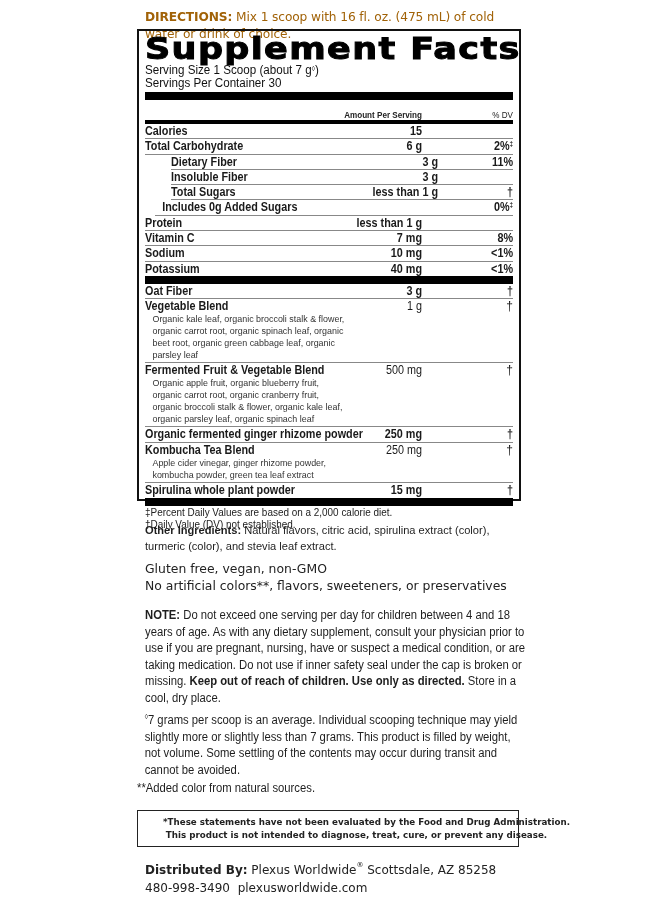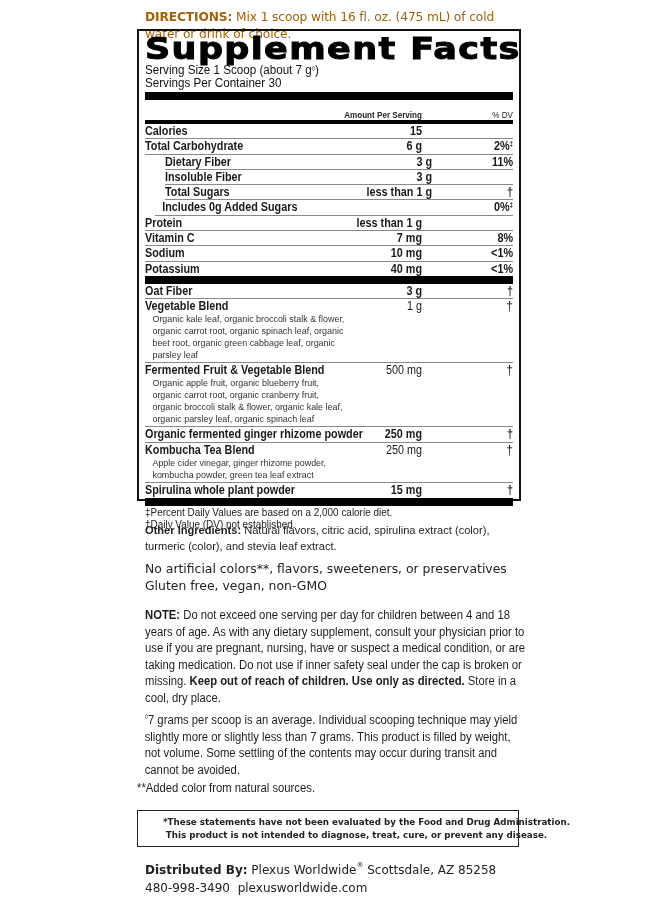--- a/index.html
+++ b/index.html
@@ -16,21 +16,21 @@
   .bar-med { height: 4px; background: #000; }
   .hdr-row { display: flex; height: 20px; align-items: flex-end; font-size: 9px; color: #222; }
   .hdr-row .h-amt { width: 277px; text-align: right; font-weight: bold; transform: scaleX(0.9); transform-origin: right; }
   .hdr-row .h-dv { flex: 1; text-align: right; transform: scaleX(0.9); transform-origin: right; }
 
   .row { display: flex; align-items: flex-start; border-bottom: 1px solid #888; font-size: 12px; line-height: 14.3px; color: #1a1a1a; position: relative; font-weight: bold; }
   .row.last-no-border { border-bottom: none; }
   .row .name { width: 200px; white-space: nowrap; transform: scaleX(0.9); transform-origin: left; }
   .row .amt { width: 77px; text-align: right; white-space: nowrap; transform: scaleX(0.9); transform-origin: right; }
   .row .dv { flex: 1; text-align: right; white-space: nowrap; transform: scaleX(0.9); transform-origin: right; }
-  .row.indent1 { margin-left: 20px; }
+  .row.indent1 { margin-left: 26px; }
   .row.indent1 .name { width: 190px; }
   .row.indent2 { margin-left: 10px; }
   .row.indent2 .name { width: 190px; padding-left: 8px; box-sizing: border-box; }
   .sup { font-size: 7px; vertical-align: top; line-height: 9px; }
 
   .blend { border-bottom: 1px solid #888; font-size: 12px; color: #1a1a1a; padding-bottom: 1px; }
   .blend .top { display: flex; line-height: 14px; }
   .blend .top .name { width: 200px; font-weight: bold; white-space: nowrap; transform: scaleX(0.9); transform-origin: left; }
   .blend .top .amt { width: 77px; text-align: right; transform: scaleX(0.9); transform-origin: right; }
   .blend .top .dv { flex: 1; text-align: right; }
@@ -168,22 +168,22 @@
     <div class="footnote">‡Percent Daily Values are based on a 2,000 calorie diet.</div>
     <div class="footnote">†Daily Value (DV) not established.</div>
   </div>
 </div>
 
 <div class="other">
   <b>Other Ingredients:</b><span> Natural flavors, citric acid, spirulina extract (color), turmeric (color), and stevia leaf extract.</span>
 </div>
 
 <div class="claims">
+  <div>Gluten free, vegan, non-GMO</div>
   <div>No artificial colors**, flavors, sweeteners, or preservatives</div>
-  <div>Gluten free, vegan, non-GMO</div>
 </div>
 
 <div class="note">
   <b>NOTE:</b><span>  Do not exceed one serving per day for children between 4 and 18 years of age. As with any dietary supplement, consult your physician prior to use if you are pregnant, nursing, have or suspect a medical condition, or are taking medication. Do not use if inner safety seal under the cap is broken or missing. </span><b>Keep out of reach of children. Use only as directed.</b><span> Store in a cool, dry place.</span>
 </div>
 
 <div class="scoop">
   <div class="body"><span class="sup">◊</span><span>7 grams per scoop is an average. Individual scooping technique may yield slightly more or slightly less than 7 grams. This product is filled by weight, not volume. Some settling of the contents may occur during transit and cannot be avoided.</span></div>
 </div>
 

